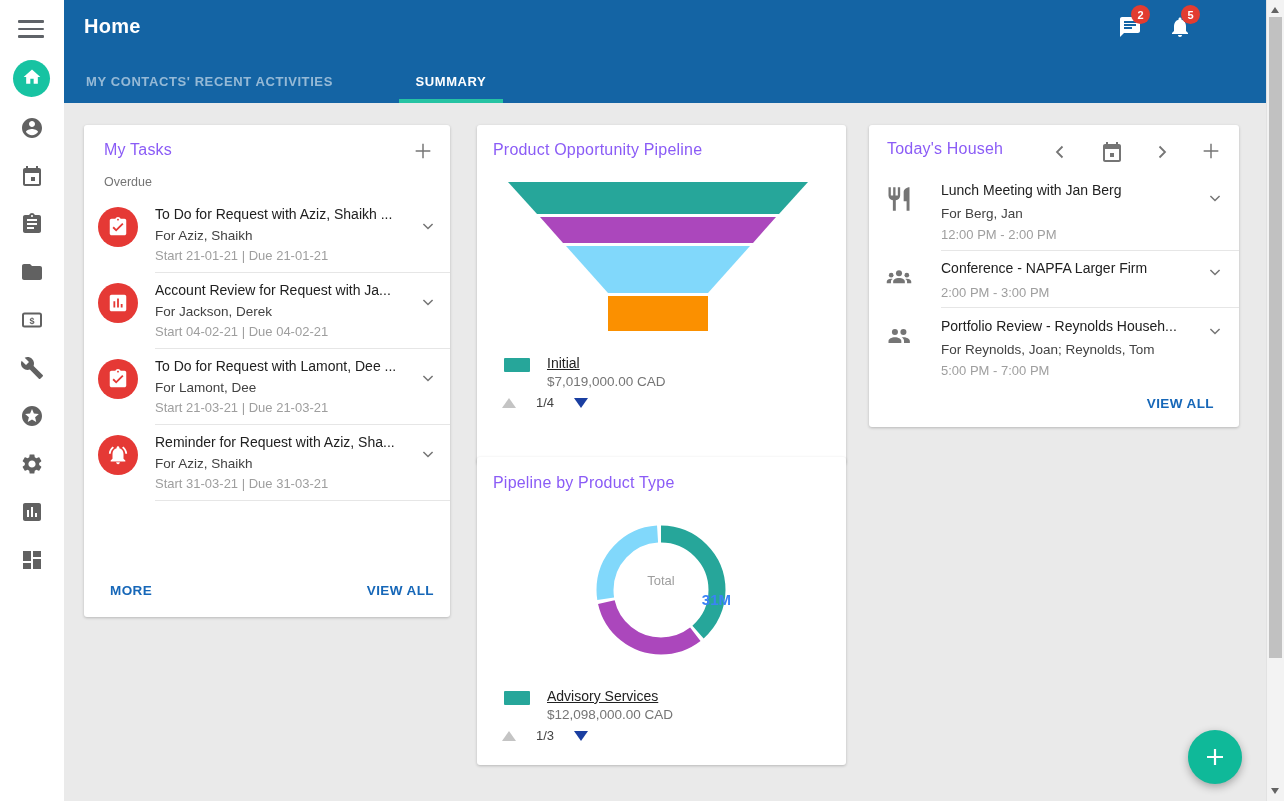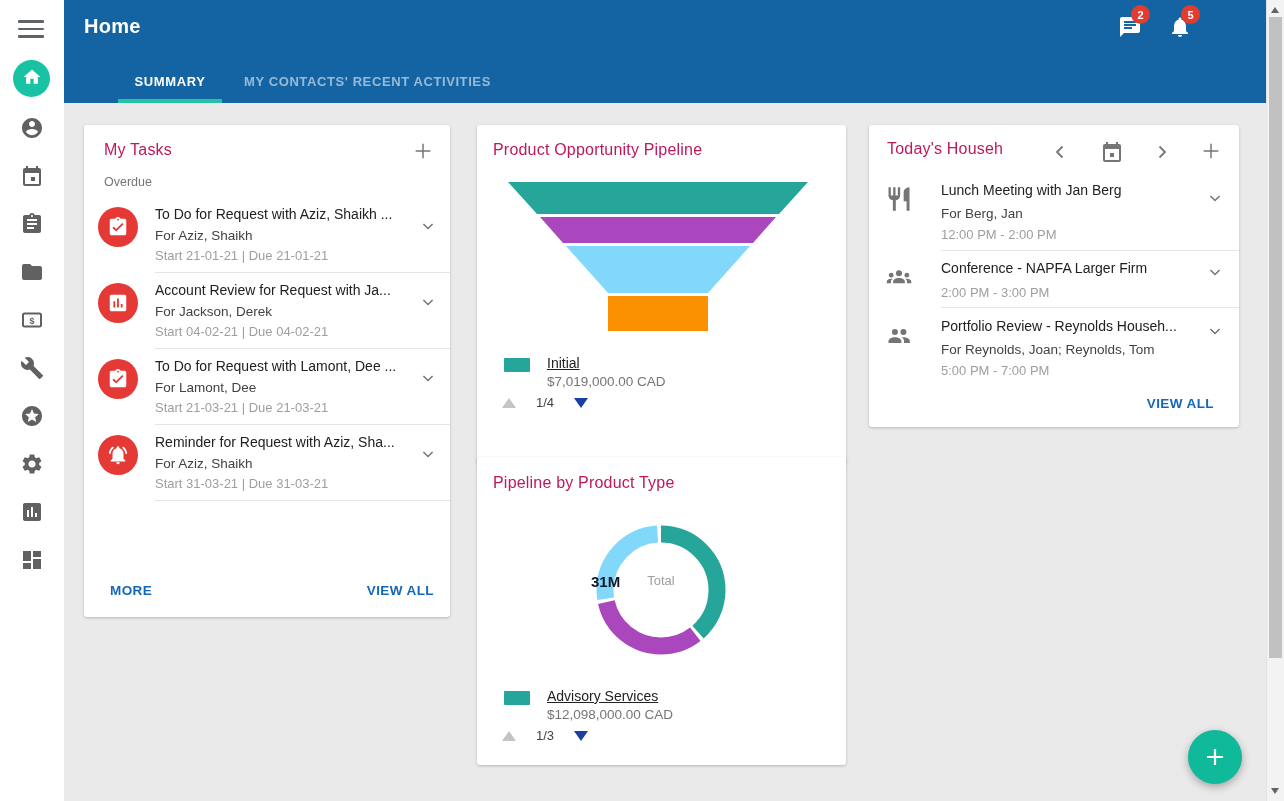--- a/index.html
+++ b/index.html
@@ -21,21 +21,21 @@
   .tab.active{width:104px;margin-left:54px;color:#ffffff;}
   .tab.active:after{content:"";position:absolute;left:0;right:0;bottom:0;height:4px;background:#26c3a3;}
   .tab.inactive{margin-left:10px;padding:0 12px;color:rgba(255,255,255,.55);}
   .hdr-ic{position:absolute;top:15px;width:24px;height:24px;cursor:pointer;}
   .hdr-ic svg{width:24px;height:24px;fill:#ffffff;}
   .badge{position:absolute;top:5px;width:19px;height:19px;border-radius:50%;background:#e23c30;color:#fff;font-size:11px;font-weight:700;display:flex;align-items:center;justify-content:center;z-index:7;}
   .avatar{position:absolute;left:1214px;top:12px;width:30px;height:30px;border-radius:50%;overflow:hidden;cursor:pointer;}
 
   
   .card{position:absolute;background:#fff;border-radius:3px;box-shadow:0 1px 3px rgba(0,0,0,.22);}
-  .card-title{position:absolute;font-size:16px;color:#be185d;letter-spacing:.2px;}
+  .card-title{position:absolute;font-size:16px;color:#8b5cf6;letter-spacing:.2px;}
   .plus-btn{position:absolute;width:22px;height:22px;cursor:pointer;}
   .plus-btn svg{width:22px;height:22px;stroke:#757575;stroke-width:1.6;fill:none;}
   .chev{position:absolute;width:20px;height:20px;cursor:pointer;}
   .chev svg{width:20px;height:20px;stroke:#757575;stroke-width:1.8;fill:none;}
   .divider{position:absolute;right:0;height:1px;background:#e6e6e6;}
   .link{position:absolute;font-size:13.5px;font-weight:700;letter-spacing:.4px;color:#1667b8;cursor:pointer;}
 
   
   .overdue{position:absolute;left:20px;top:50px;font-size:12.5px;color:#757575;}
   .task-row{position:absolute;left:0;right:0;height:76px;}
@@ -57,21 +57,21 @@
   .ag-ic{position:absolute;left:16px;width:28px;height:28px;}
   .ag-ic svg{width:28px;height:28px;fill:#757575;}
   .a-title{position:absolute;left:72px;font-size:14px;color:#212121;}
   .a-for{position:absolute;left:72px;font-size:13.5px;color:#424242;}
   .a-time{position:absolute;left:72px;font-size:13px;color:#9e9e9e;}
   .ag-ctrl{position:absolute;top:15px;width:24px;height:24px;cursor:pointer;}
   .ag-ctrl svg{width:24px;height:24px;}
 
   
   .total-label{position:absolute;left:114px;width:140px;text-align:center;top:116px;font-size:13px;color:#9e9e9e;}
-  .total-value{position:absolute;left:114px;width:140px;text-align:left;top:116px;font-size:15px;color:#0f172a;font-weight:700;}
+  .total-value{position:absolute;left:114px;width:140px;text-align:right;top:134px;font-size:15px;color:#3b82f6;font-weight:700;}
 
   
   .fab{position:absolute;left:1188px;top:730px;width:54px;height:54px;border-radius:50%;background:#0fb999;box-shadow:0 3px 8px rgba(0,0,0,.3);display:flex;align-items:center;justify-content:center;cursor:pointer;z-index:8;}
   .fab svg{width:24px;height:24px;stroke:#fff;stroke-width:2.2;fill:none;}
 
   
   .sb-track{position:absolute;right:0;top:0;width:17px;height:801px;background:#f3f3f3;border-left:1px solid #e2e2e2;z-index:10;}
   .sb-thumb{position:absolute;left:2px;top:17px;width:13px;height:641px;background:#c1c1c1;}
   .sb-up{position:absolute;left:4px;top:7px;width:0;height:0;border-left:4.5px solid transparent;border-right:4.5px solid transparent;border-bottom:6px solid #636363;}
   .sb-down{position:absolute;left:4px;bottom:7px;width:0;height:0;border-left:4.5px solid transparent;border-right:4.5px solid transparent;border-top:6px solid #636363;}
@@ -121,25 +121,25 @@
             <path d="M19 3H5c-1.1 0-2 .9-2 2v14c0 1.1.9 2 2 2h14c1.1 0 2-.9 2-2V5c0-1.1-.9-2-2-2zM9 17H7v-7h2v7zm4 0h-2V7h2v10zm4 0h-2v-4h2v4z"></path>
           </svg></span></div>
     <div class="nav-ic" style="top:548px"><span><svg viewBox="0 0 24 24">
             <path d="M3 13h8V3H3v10zm0 8h8v-6H3v6zm10 0h8V11h-8v10zm0-18v6h8V3h-8z"></path>
           </svg></span></div>
   </div>
 
   <div class="header">
     <div class="page-title">Home</div>
     <div class="tabs">
+      <div class="tab inactive">
+          <span>MY CONTACTS' RECENT ACTIVITIES</span>
+        </div>
       <div class="tab active">
           <span>SUMMARY</span>
-        </div>
-      <div class="tab inactive">
-          <span>MY CONTACTS' RECENT ACTIVITIES</span>
         </div>
     </div>
     <div class="hdr-ic" style="left:1054px">
       <span><svg viewBox="0 0 24 24">
             <path d="M20 2H4c-1.1 0-1.99.9-1.99 2L2 22l4-4h14c1.1 0 2-.9 2-2V4c0-1.1-.9-2-2-2zM6 9h12v2H6V9zm8 5H6v-2h8v2zm4-6H6V6h12v2z"></path>
           </svg></span>
     </div>
     <div class="badge" style="left:1067px">2</div>
     <div class="hdr-ic" style="left:1104px">
       <span><svg viewBox="0 0 24 24">

